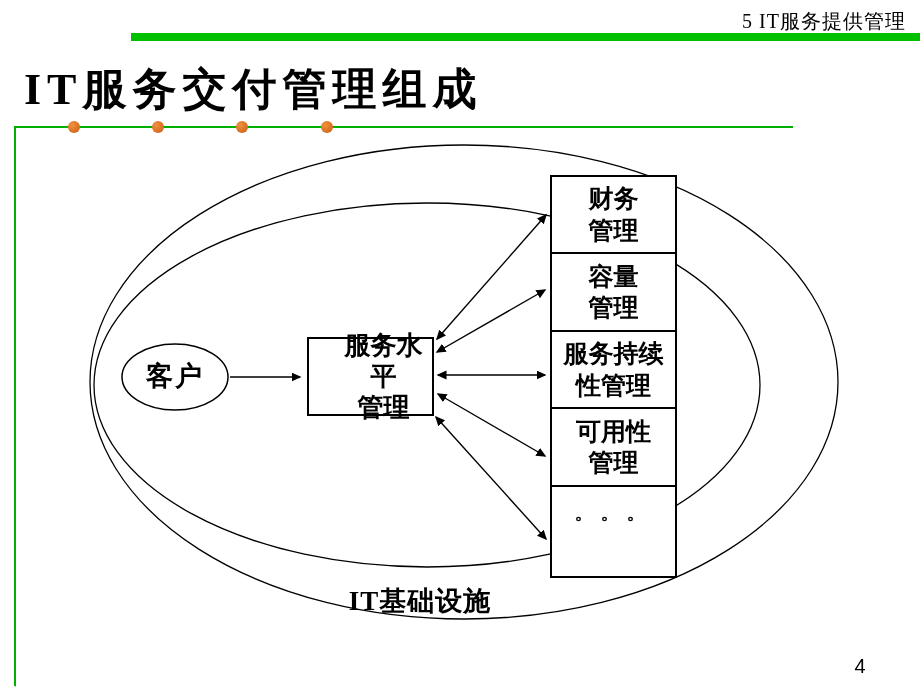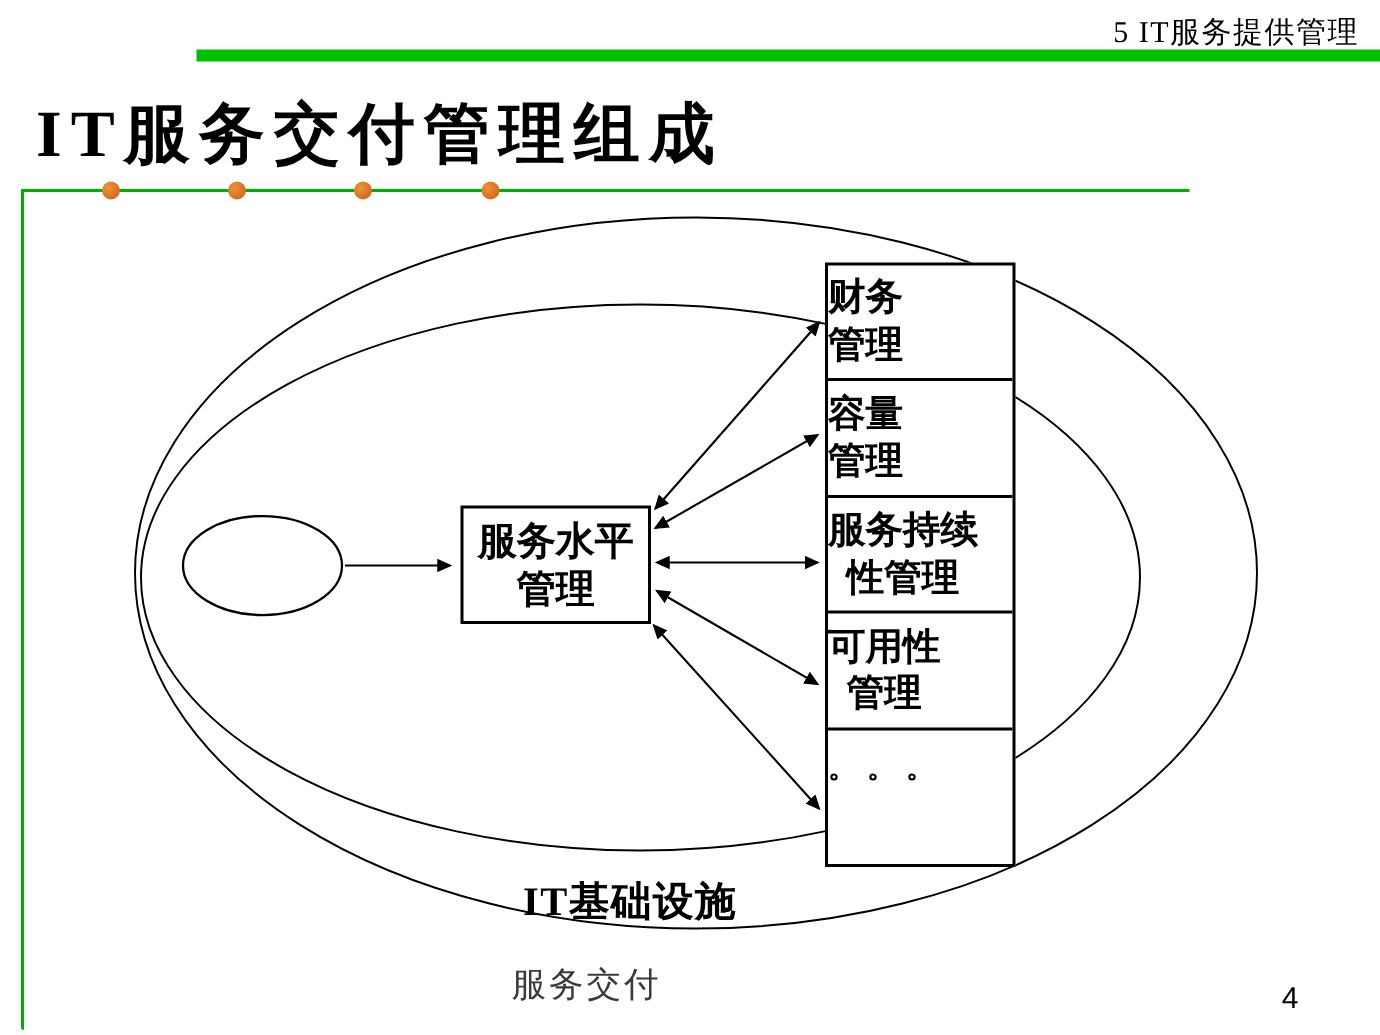--- a/index.html
+++ b/index.html
@@ -46,29 +46,29 @@
   
   .customer-label{
     position:absolute;left:122px;top:343px;width:106px;height:66px;
     display:flex;align-items:center;justify-content:center;
     font-size:27px;font-weight:bold;color:#000;letter-spacing:2px;
   }
   .center-box{
     position:absolute;left:307px;top:337px;width:127px;height:79px;
     box-sizing:border-box;border:2px solid #000;background:#fff;
     display:flex;align-items:center;justify-content:center;text-align:center;
-    font-size:26px;font-weight:bold;line-height:1.2;
+    font-size:26px;font-weight:bold;line-height:1.2;padding-left:26px;
   }
   .right-column{
     position:absolute;left:550px;top:175px;width:127px;height:403px;
     box-sizing:border-box;border:2px solid #000;background:#fff;
     display:flex;flex-direction:column;
   }
   .rbox{
-    flex:1;display:flex;align-items:center;text-align:center;
+    flex:1;display:flex;align-items:center;justify-content:center;text-align:center;
     font-size:25px;font-weight:bold;line-height:1.25;color:#000;
     border-bottom:2px solid #000;
   }
   .rbox:last-child{border-bottom:none;}
   .rbox.dots-box{font-size:19px;letter-spacing:7px;align-items:flex-start;padding-top:14px;box-sizing:border-box;}
   .pre{white-space:pre-line;}
   .infra-label{
     position:absolute;left:330px;top:551px;width:180px;text-align:center;
     font-size:27px;font-weight:bold;color:#000;letter-spacing:1px;margin-top:32px;
   }
@@ -114,20 +114,21 @@
     <ellipse cx="175" cy="377" rx="53" ry="33" fill="#fff" stroke="#000" stroke-width="1.5"></ellipse>
 
     <line x1="230" y1="377" x2="300" y2="377" stroke="#000" stroke-width="1.4" marker-end="url(#ah)"></line>
     <line x1="437" y1="339" x2="546" y2="215" stroke="#000" stroke-width="1.4" marker-start="url(#ah)" marker-end="url(#ah)"></line>
     <line x1="437" y1="352" x2="545" y2="290" stroke="#000" stroke-width="1.4" marker-start="url(#ah)" marker-end="url(#ah)"></line>
     <line x1="438" y1="375" x2="545" y2="375" stroke="#000" stroke-width="1.4" marker-start="url(#ah)" marker-end="url(#ah)"></line>
     <line x1="438" y1="394" x2="545" y2="456" stroke="#000" stroke-width="1.4" marker-start="url(#ah)" marker-end="url(#ah)"></line>
     <line x1="436" y1="417" x2="546" y2="539" stroke="#000" stroke-width="1.4" marker-start="url(#ah)" marker-end="url(#ah)"></line>
   </svg>
 
+  <div class="customer-label">客户</div>
 
   <div class="center-box">
     <span class="pre">服务水平
 管理</span>
   </div>
 
   <div class="right-column">
     <div class="rbox">
       <span class="pre">财务
 管理</span>
@@ -144,16 +145,15 @@
       <span class="pre">可用性
 管理</span>
     </div>
     <div class="rbox dots-box">
       <span class="pre">。。。</span>
     </div>
   </div>
 
   <div class="infra-label">IT基础设施</div>
 
-  <div class="footer-label">服务交付</div>
   <div class="page-number">4</div>
 
 </div>
 
 </body></html>

